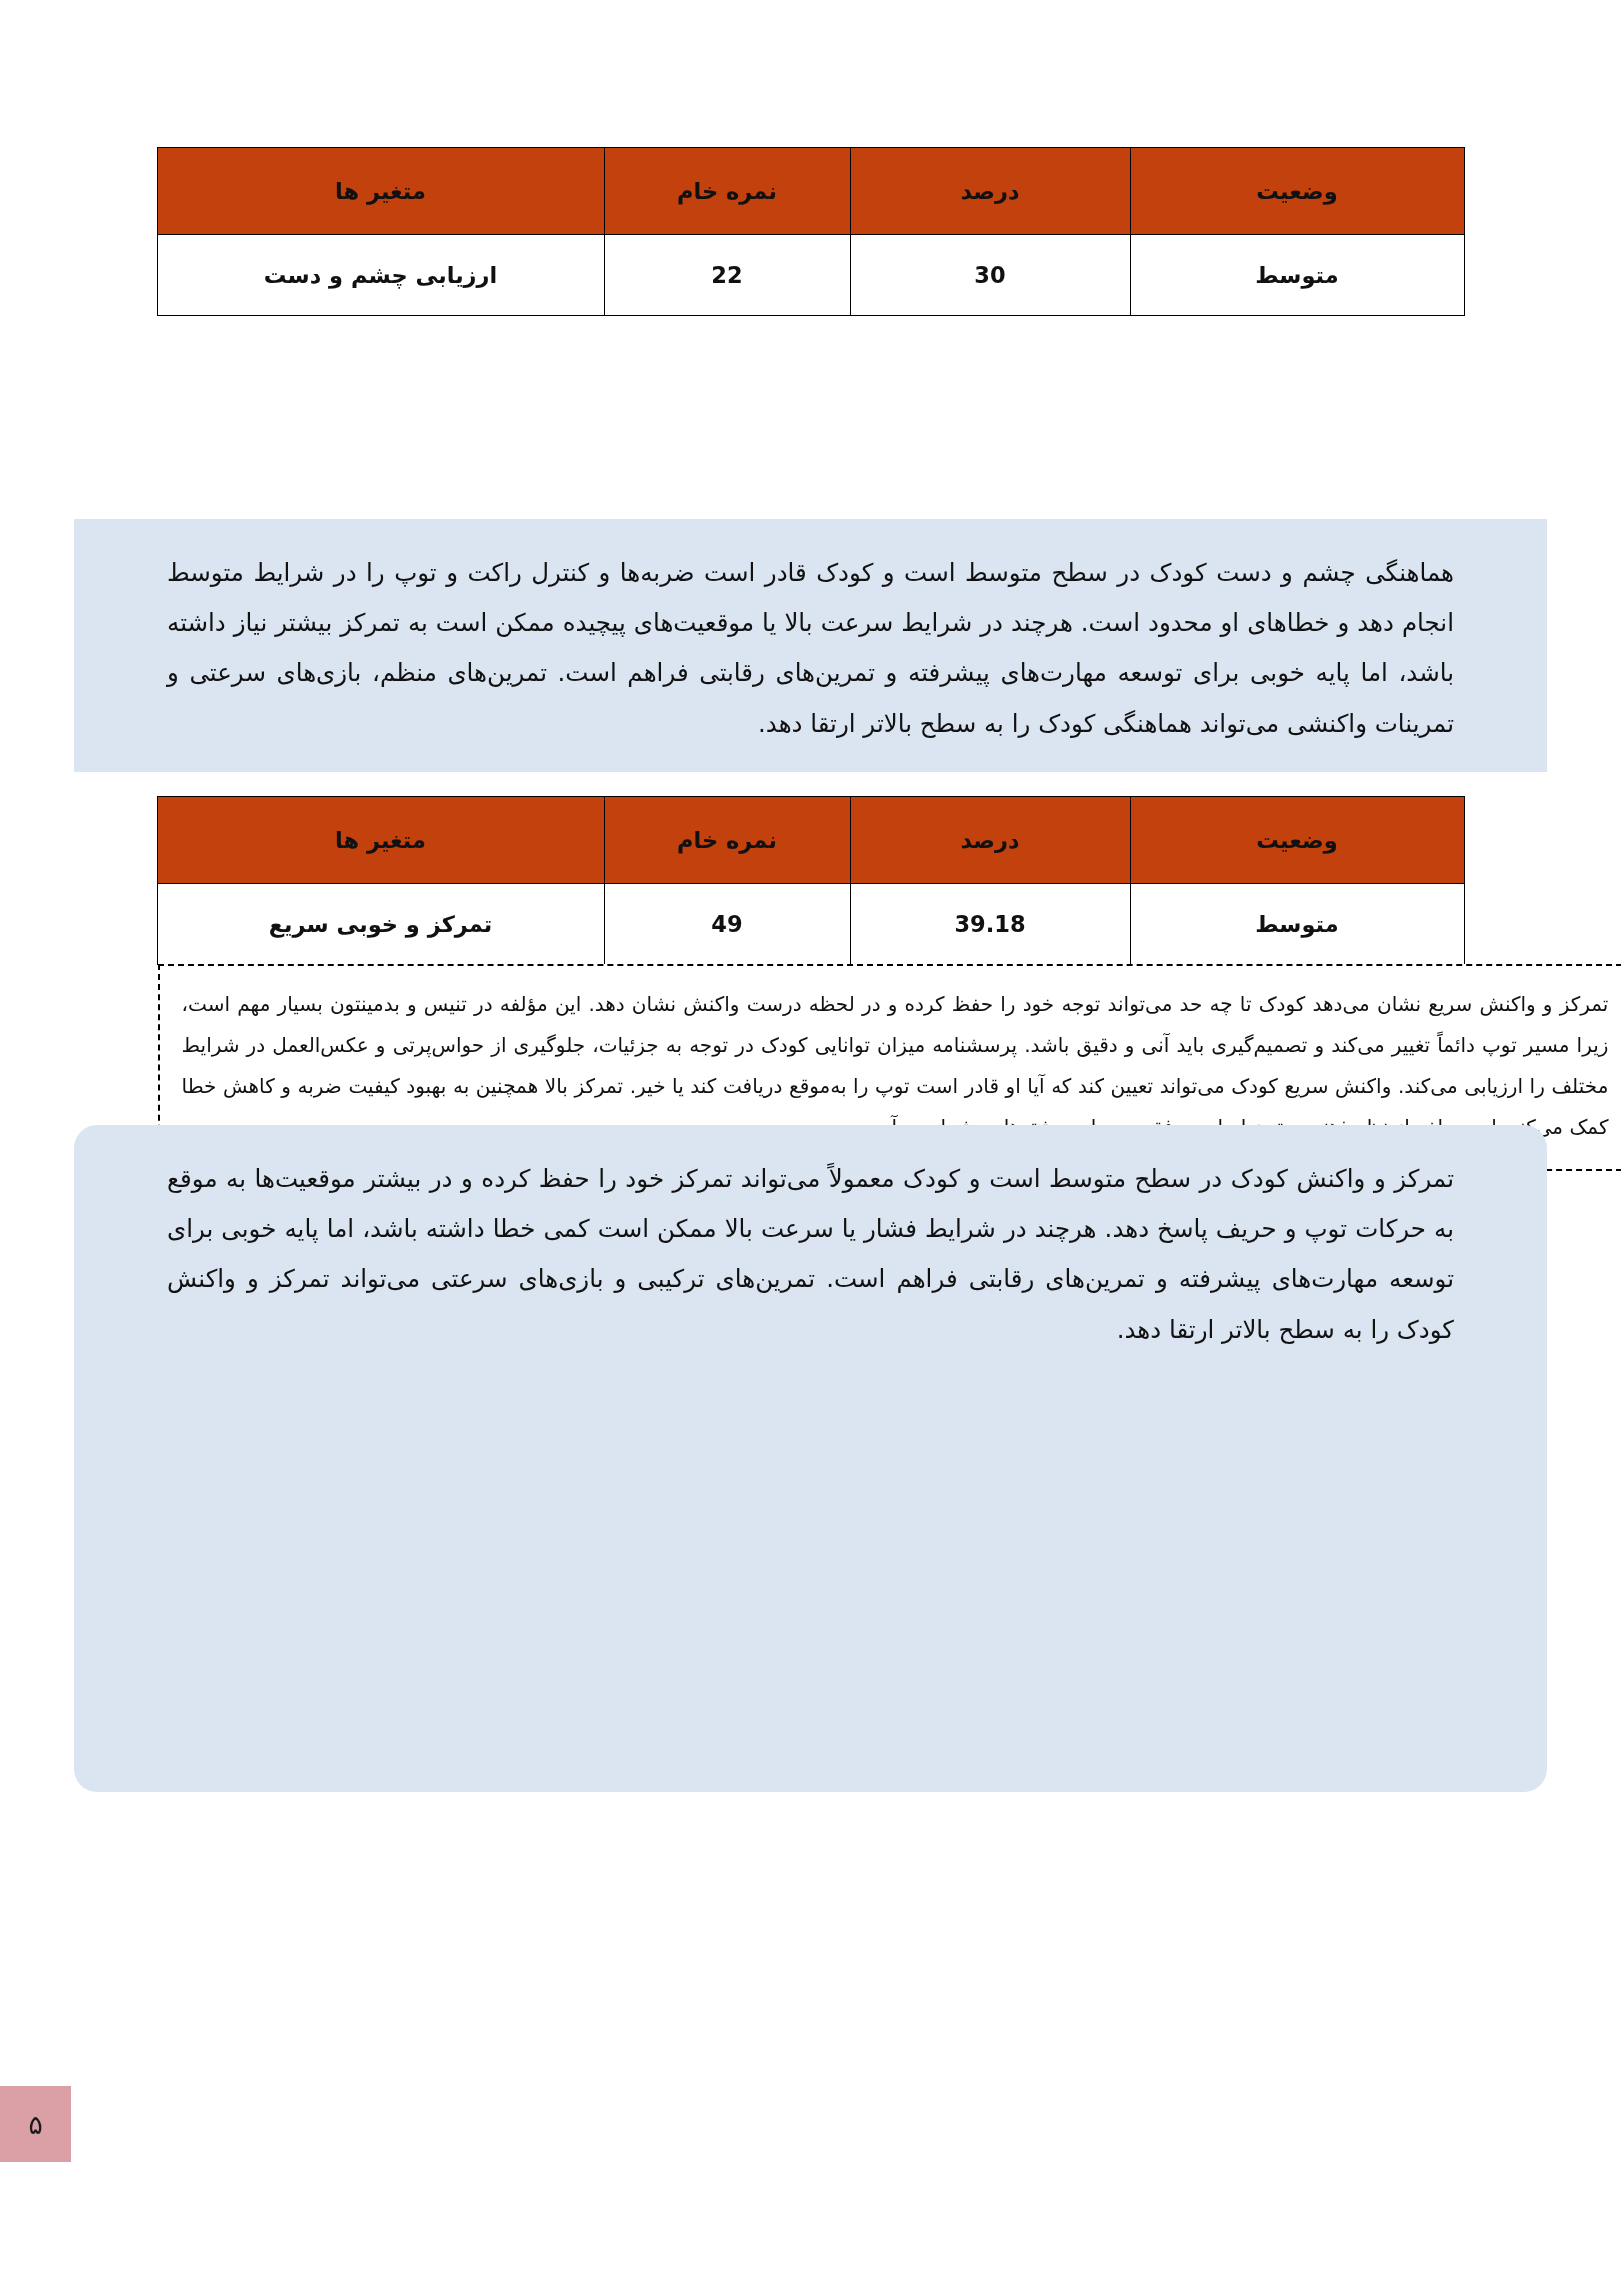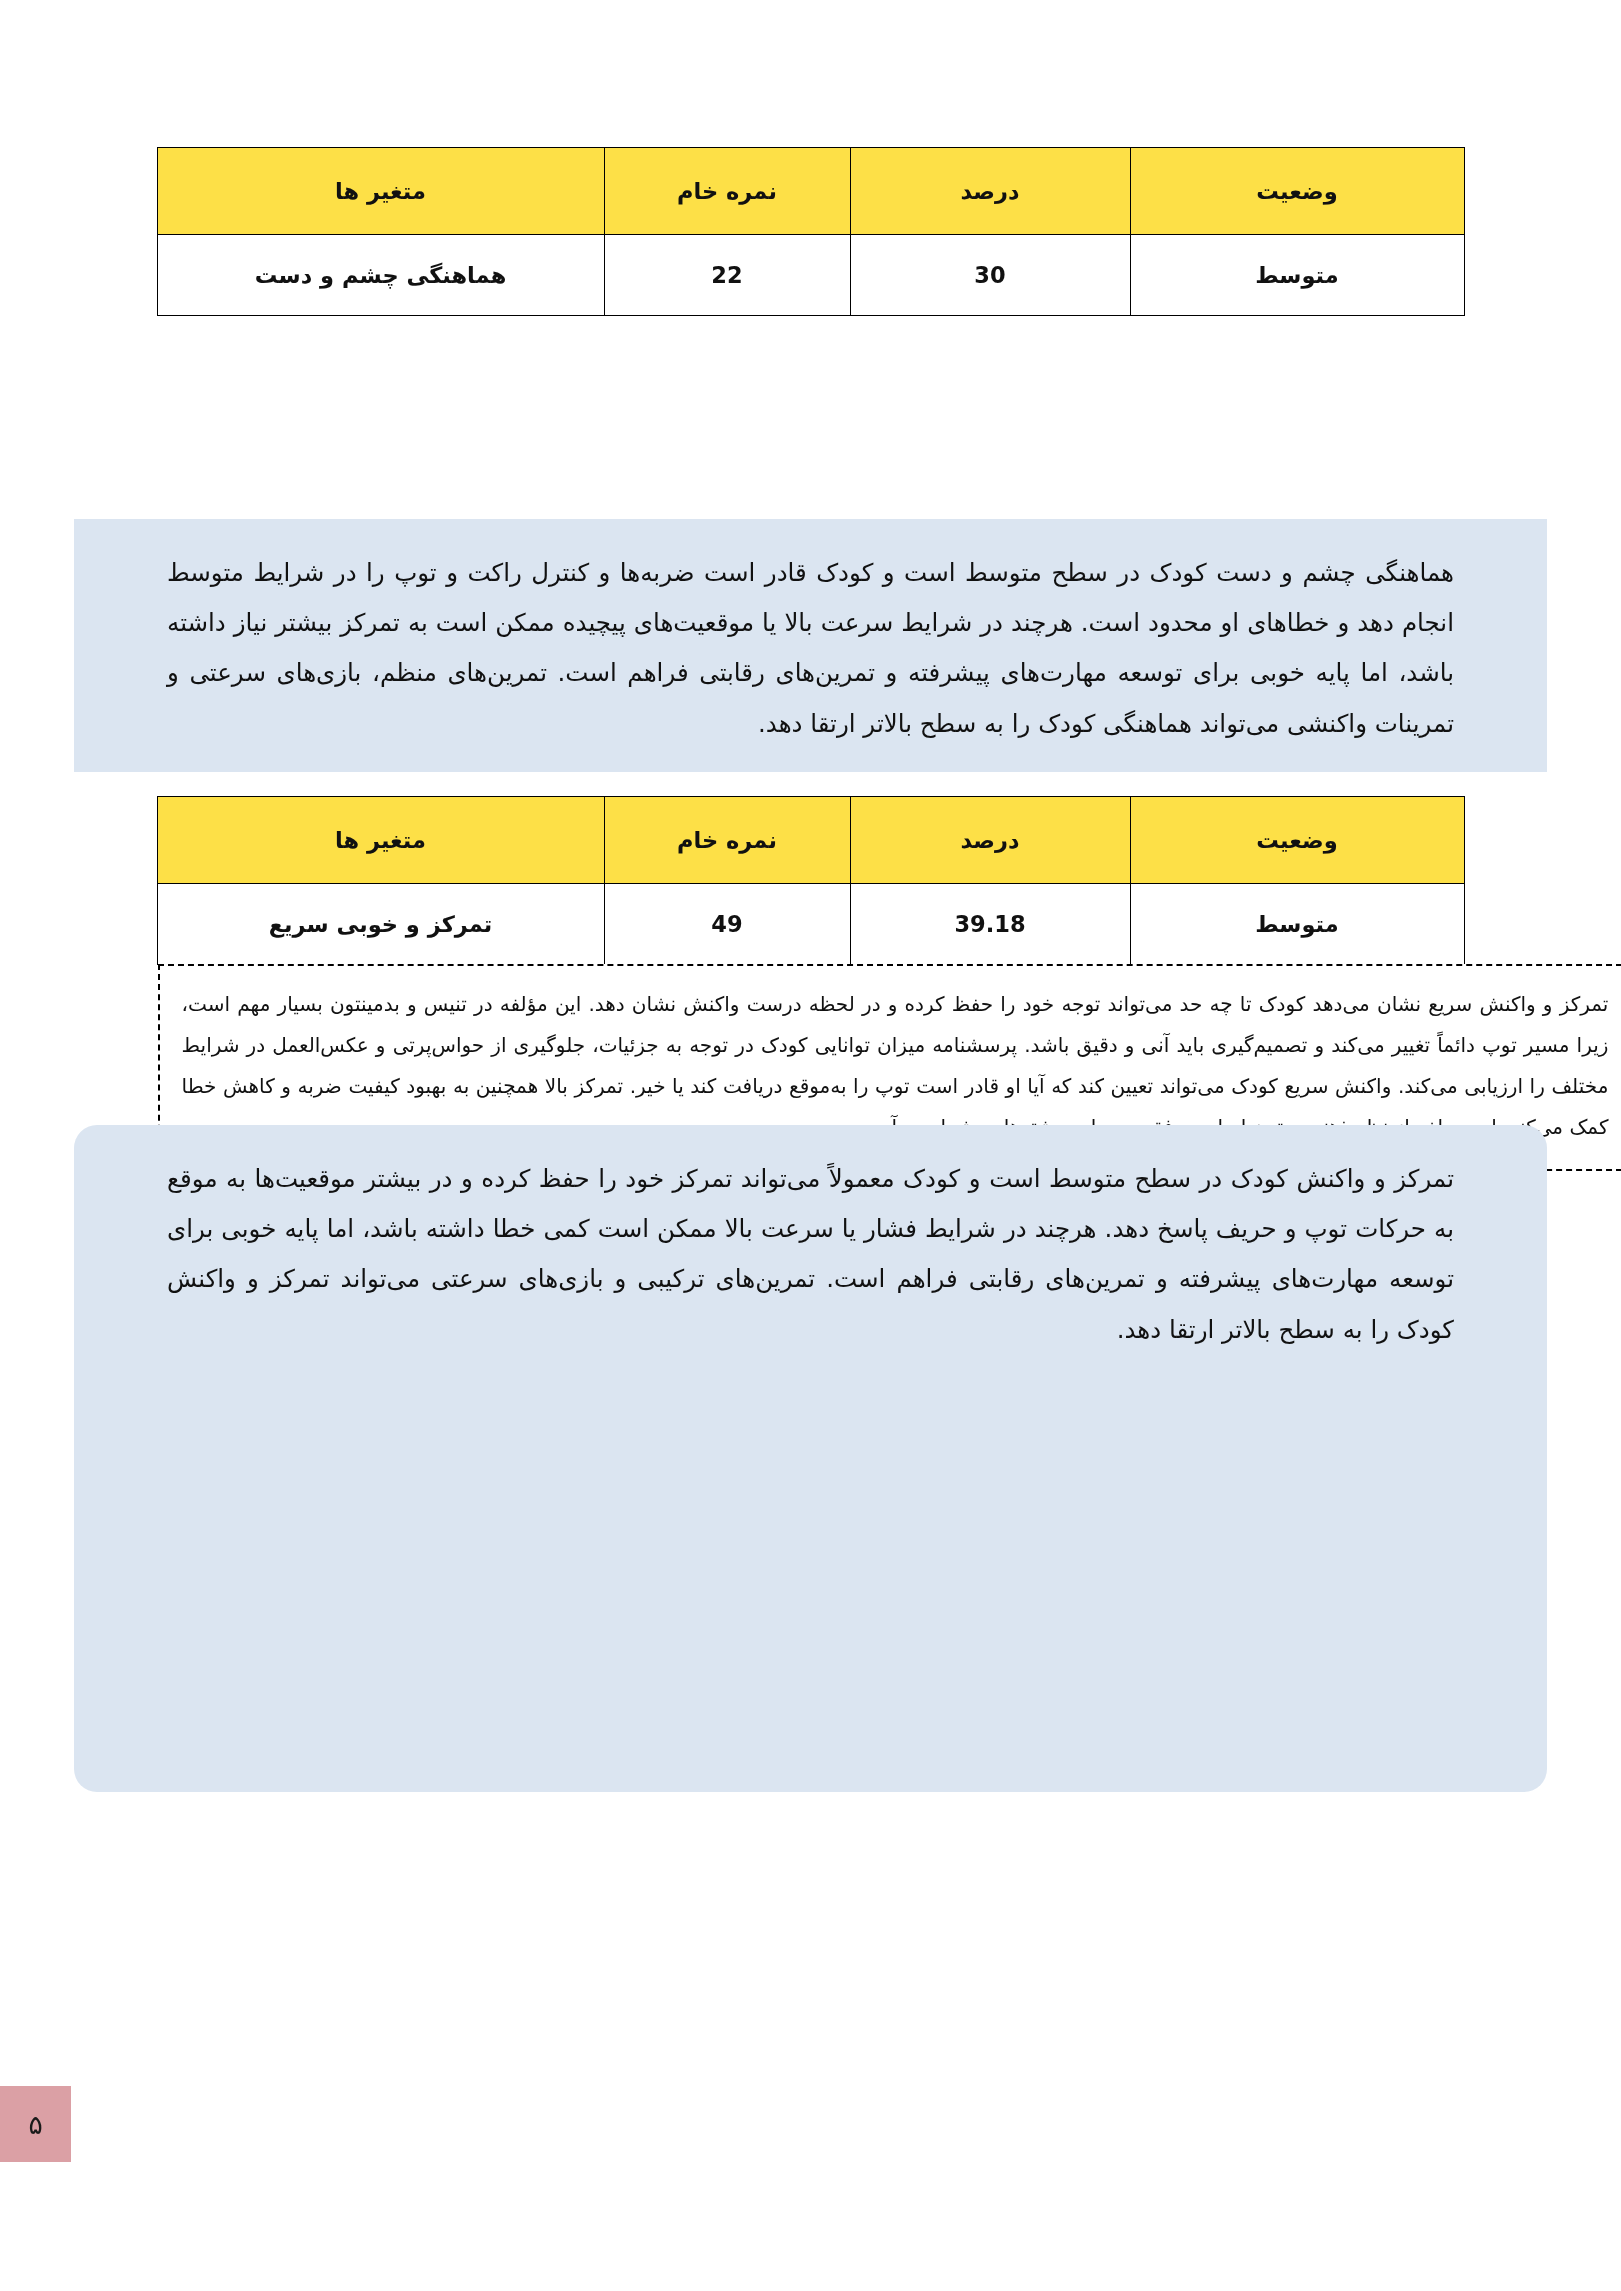--- a/index.html
+++ b/index.html
@@ -38,21 +38,21 @@
   table.result-table th,
   table.result-table td {
     border: 1px solid #000000;
     text-align: center;
     vertical-align: middle;
     font-size: 22.5px;
     font-weight: bold;
     padding: 0;
   }
   table.result-table th {
-    background: #fde047;
+    background: #c2410c;
     height: 86px;
   }
   table.result-table td {
     background: #ffffff;
     height: 80px;
   }
   .col-status { width: 333px; }
   .col-percent { width: 279px; }
   .col-raw { width: 245px; }
   .col-var { width: 446px; }
@@ -138,21 +138,21 @@
             <th class="col-percent">درصد</th>
             <th class="col-raw">نمره خام</th>
             <th class="col-var">متغیر ها</th>
           </tr>
         </thead>
         <tbody>
           <tr>
             <td>متوسط</td>
             <td>30</td>
             <td>22</td>
-            <td>هماهنگی چشم و دست</td>
+            <td>ارزیابی چشم و دست</td>
           </tr>
         </tbody>
       </table>
     </div>
 
   </div>
 
   <div class="summary-panel panel-1">
     <p>هماهنگی چشم و دست کودک در سطح متوسط است و کودک قادر است ضربه‌ها و کنترل راکت و توپ را در شرایط متوسط انجام دهد و خطاهای او محدود است. هرچند در شرایط سرعت بالا یا موقعیت‌های پیچیده ممکن است به تمرکز بیشتر نیاز داشته باشد، اما پایه خوبی برای توسعه مهارت‌های پیشرفته و تمرین‌های رقابتی فراهم است. تمرین‌های منظم، بازی‌های سرعتی و تمرینات واکنشی می‌تواند هماهنگی کودک را به سطح بالاتر ارتقا دهد.</p>
   </div>

